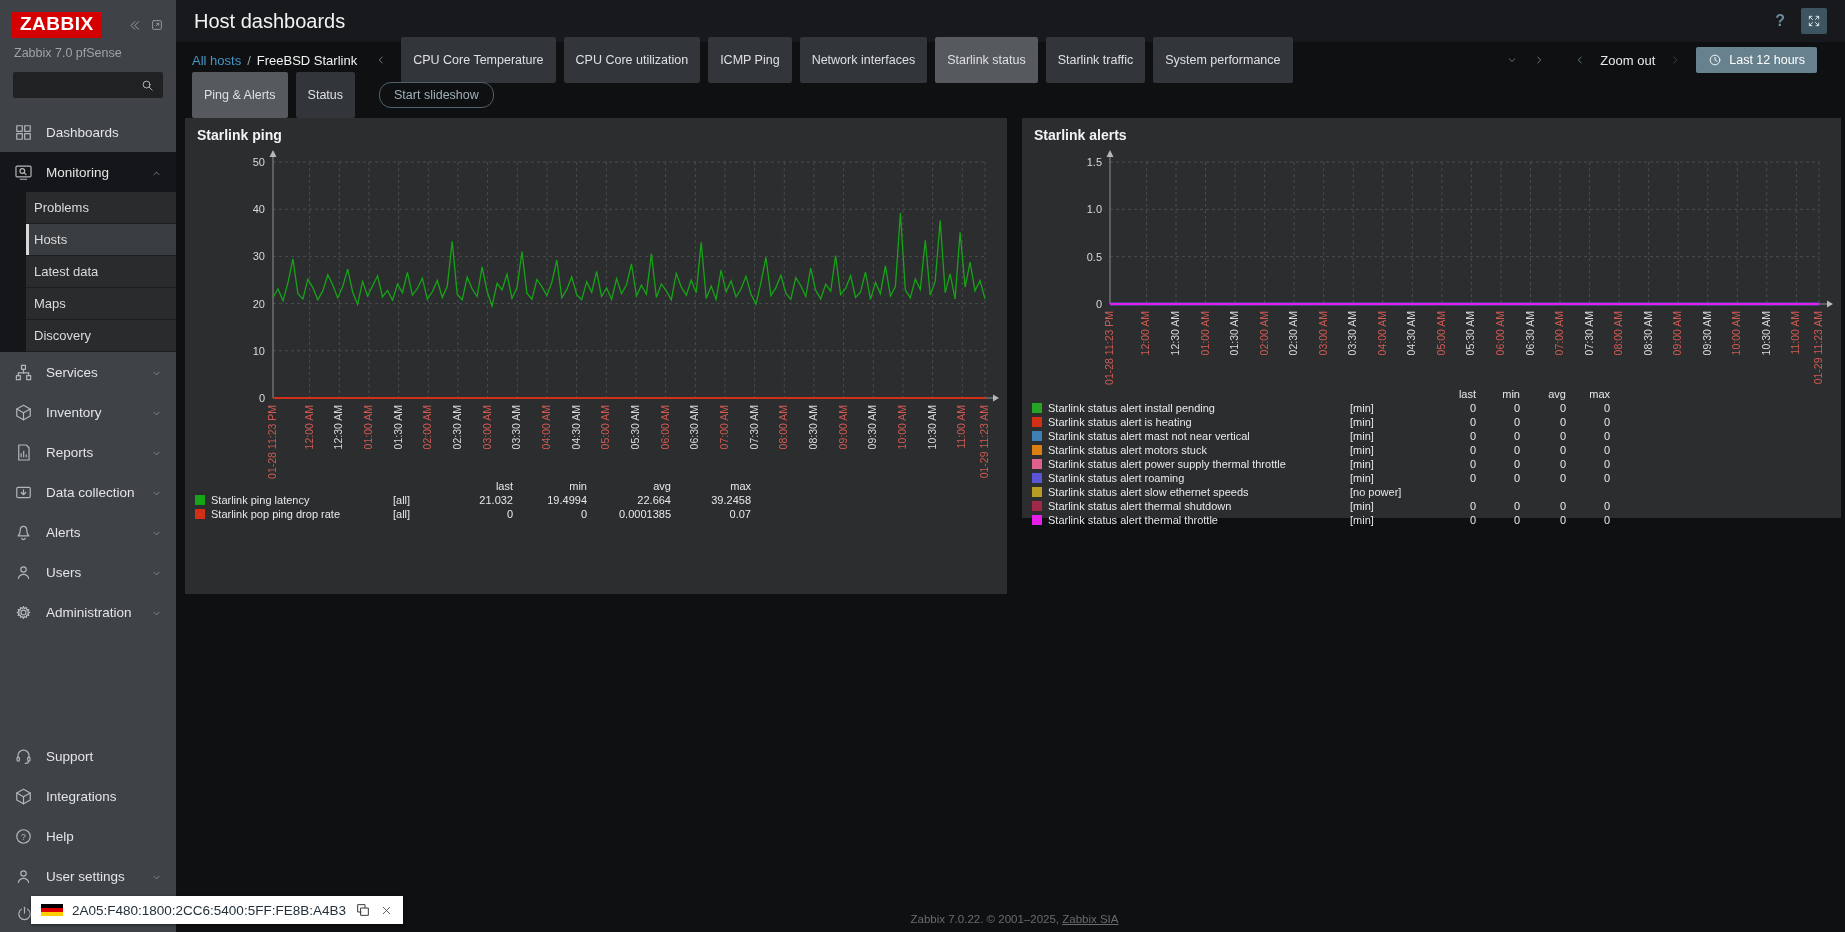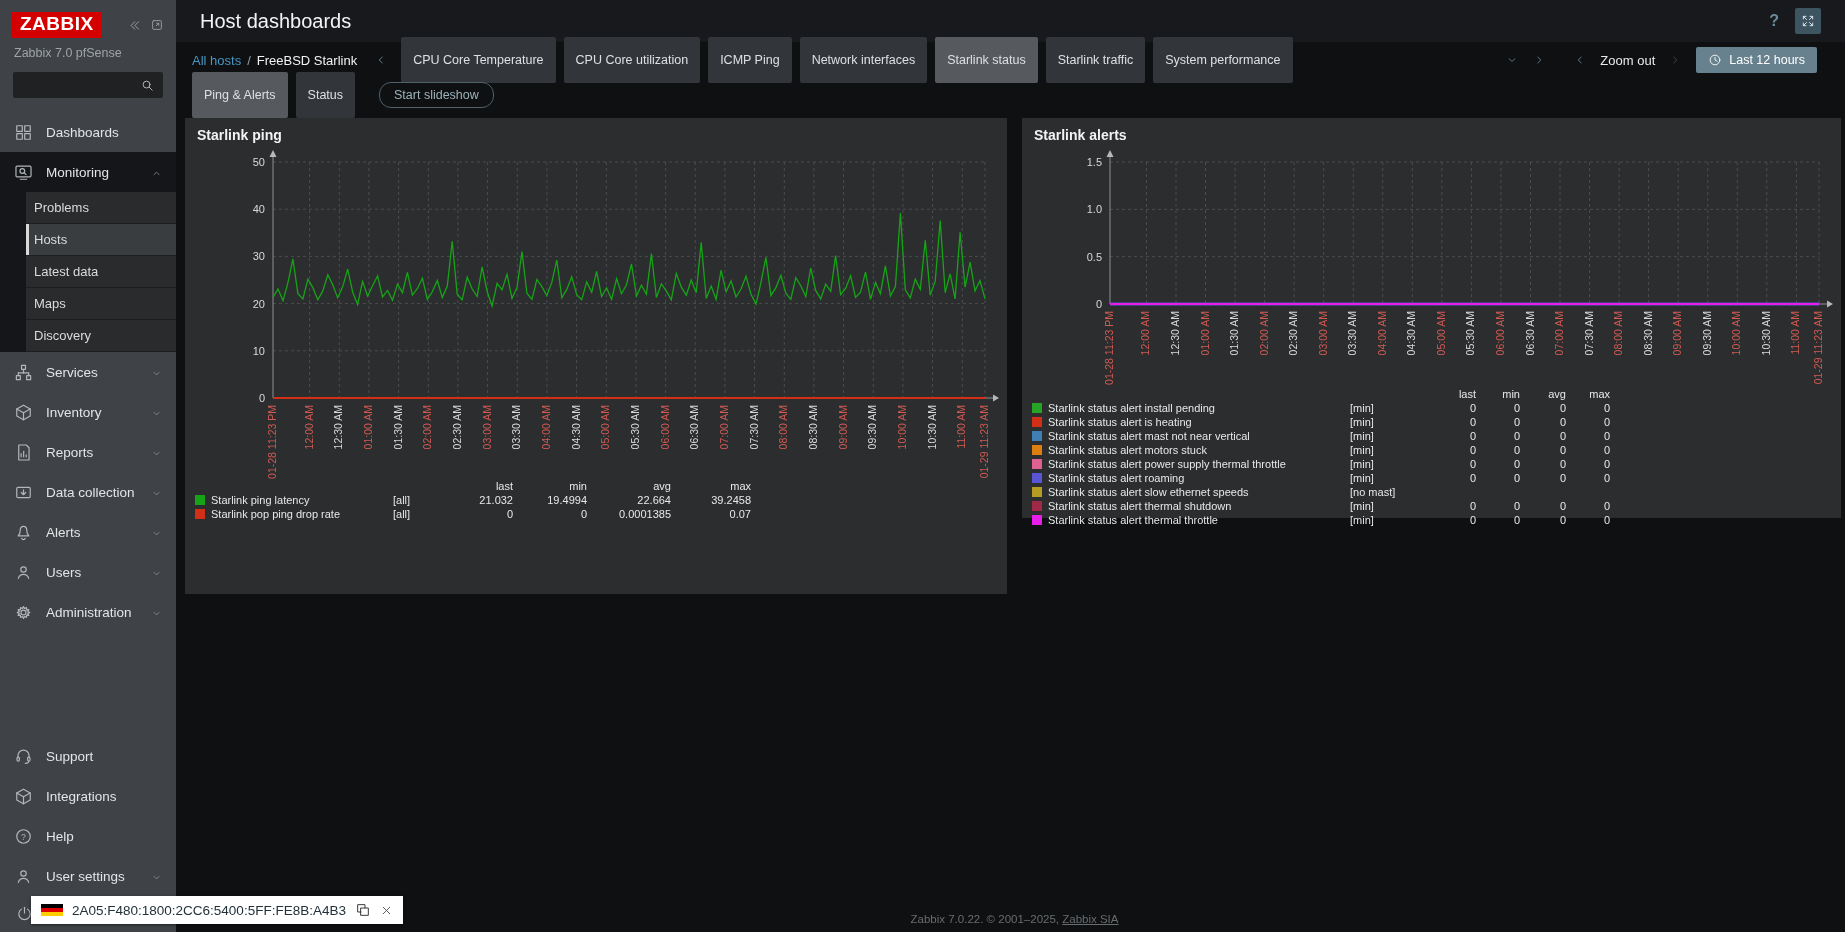--- a/index.html
+++ b/index.html
@@ -21,21 +21,21 @@
   .dark-block{background:#141619}
   .submenu .submenu-item{height:31px;margin-left:26px;display:flex;align-items:center;padding-left:8px;
        background:#292b2d;border-bottom:1px solid #1c1e20;font-size:13px;color:#d9dbdc;position:relative;cursor:pointer}
   .submenu .submenu-item.selected{background:#3a3d40}
   .submenu .submenu-item.selected::before{content:"";position:absolute;left:0;top:0;bottom:0;width:3px;background:#d8d8d8}
   .side-spacer{flex:1}
   .power-row{height:36px;display:flex;align-items:center;padding:0 15px;color:#8e9193}
   .power-row .mi-icon{width:18px;height:18px}
   
   .main{flex:1;position:relative}
-  .app-header{height:42px;background:#17191c;display:flex;align-items:center;padding:0 24px}
+  .app-header{height:42px;background:#17191c;display:flex;align-items:center;padding:0 18px}
   .app-title{font-size:20px;color:#f2f3f4}
   .header-icons{margin-left:auto;display:flex;align-items:center;gap:16px}
   .help-glyph{color:#6c8b9b;font-size:16px;font-weight:bold;cursor:pointer}
   .fs-btn{width:26px;height:26px;background:#3d5560;border-radius:2px;color:#e9f1f5;padding:6px;box-sizing:border-box;cursor:pointer}
   .nav-row{position:absolute;top:46px;left:16px;right:28px;height:28px;display:flex;align-items:center;gap:8px}
   .crumb{display:flex;align-items:center;gap:6px;font-size:13px;margin-right:10px;white-space:nowrap}
   .crumb .lnk{color:#4796c4;cursor:pointer}
   .crumb .sep{color:#9a9da0}
   .tab-scroll{width:12px;height:12px;color:#87a1ad;margin-right:6px;cursor:pointer}
   .tabs{display:flex;gap:8px}
@@ -550,21 +550,21 @@
         <span class="num">0</span>
         <span class="sw" style="background: rgb(90, 85, 212);"></span>
         <span class="nm">Starlink status alert roaming</span>
         <span>[min]</span>
         <span class="num">0</span>
         <span class="num">0</span>
         <span class="num">0</span>
         <span class="num">0</span>
         <span class="sw" style="background: rgb(183, 155, 34);"></span>
         <span class="nm">Starlink status alert slow ethernet speeds</span>
-        <span>[no mast]</span>
+        <span>[no power]</span>
         <span class="num"></span>
         <span class="num"></span>
         <span class="num"></span>
         <span class="num"></span>
         <span class="sw" style="background: rgb(160, 41, 71);"></span>
         <span class="nm">Starlink status alert thermal shutdown</span>
         <span>[min]</span>
         <span class="num">0</span>
         <span class="num">0</span>
         <span class="num">0</span>

